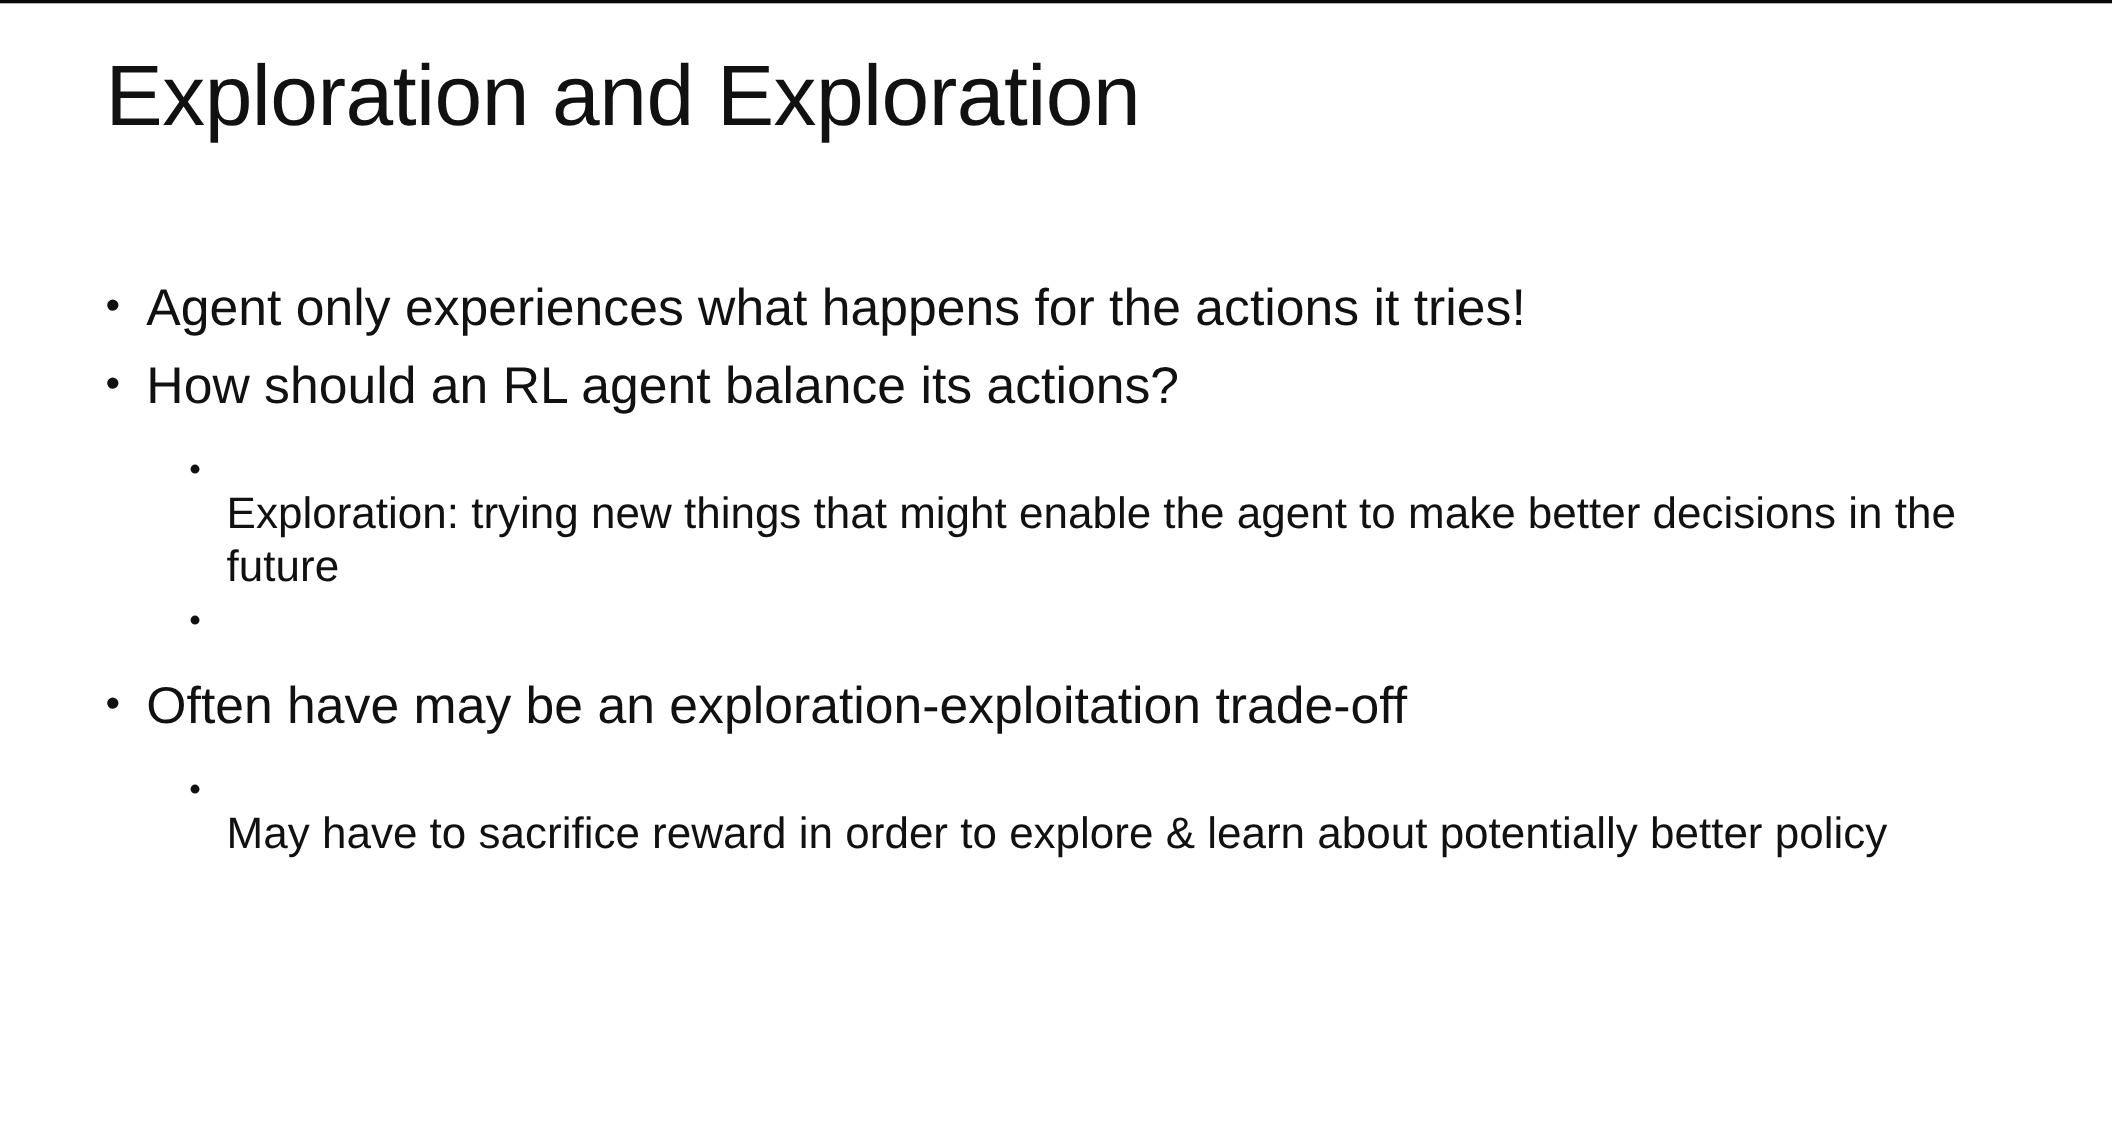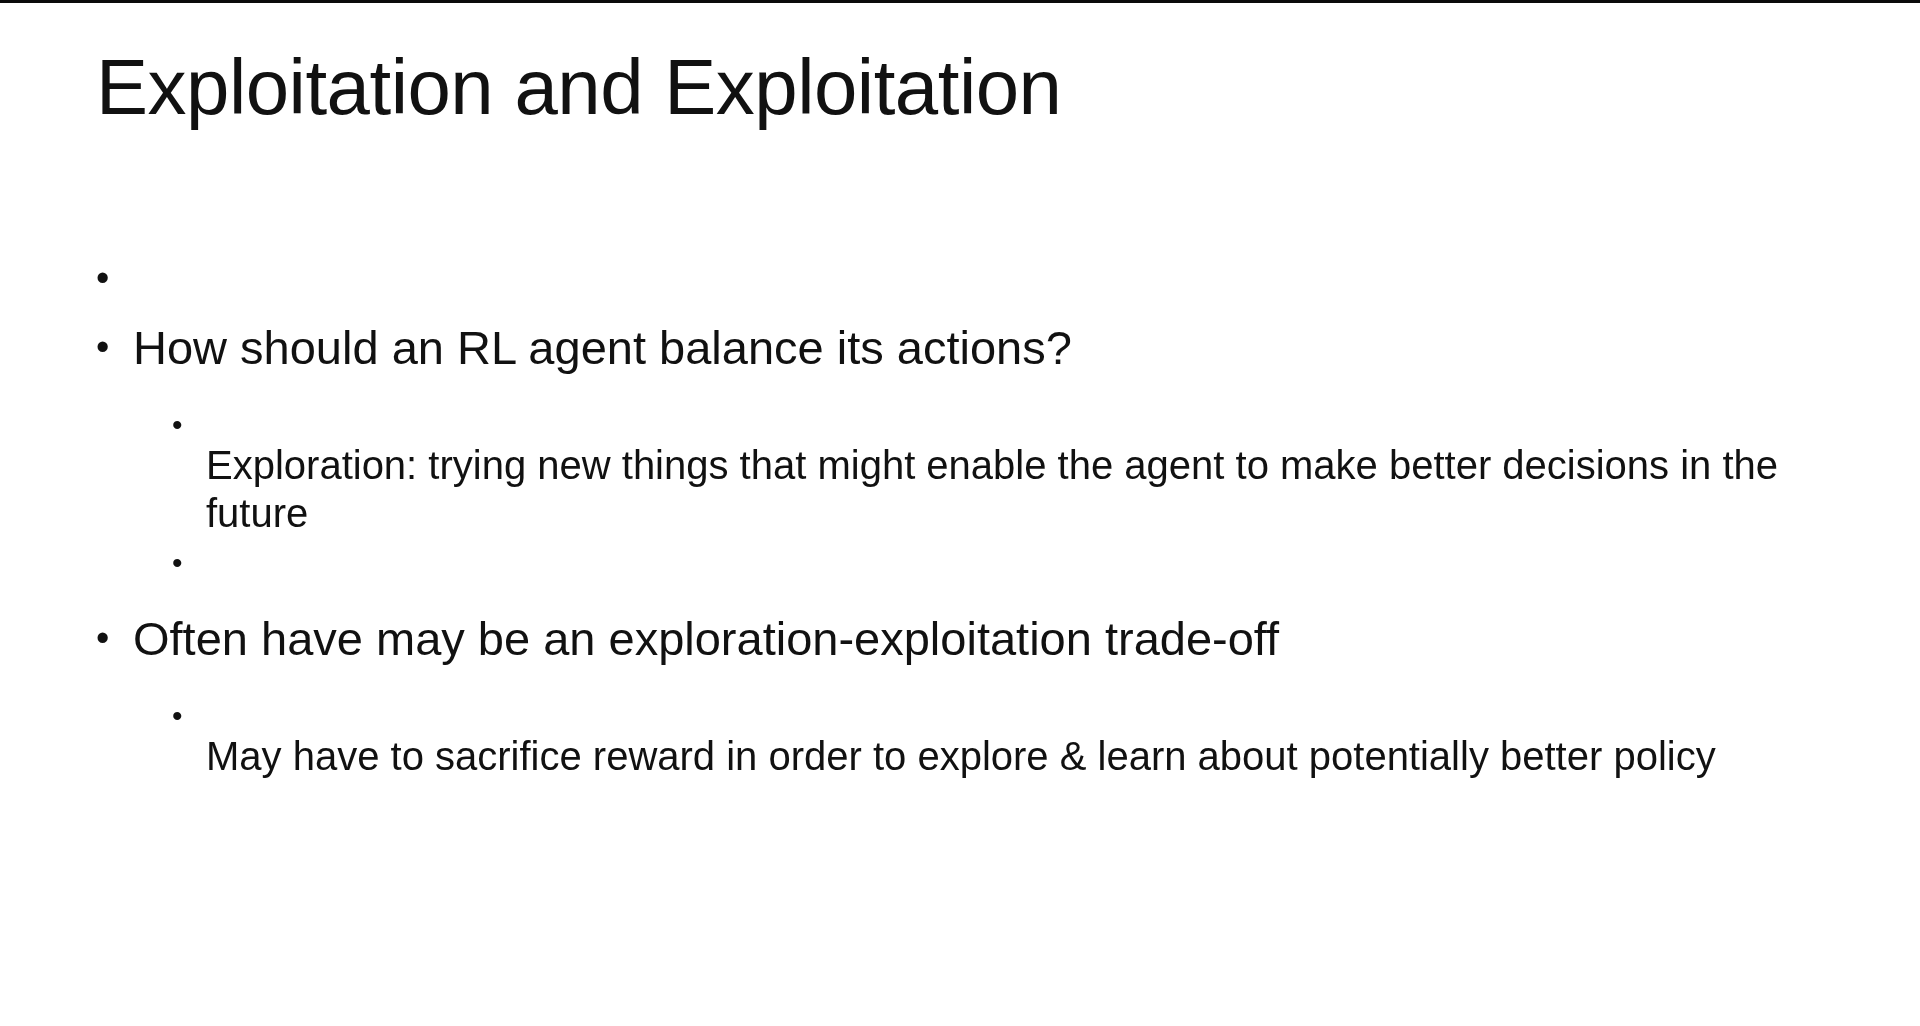--- a/index.html
+++ b/index.html
@@ -88,26 +88,27 @@
   }
 
   .spacer-sm { height: 10px; }
   .spacer-md { height: 22px; }
 </style>
 </head>
 <body>
 
 <div id="slide">
 
-  <div id="slide-title">Exploitation and Exploitation</div>
+  <div id="slide-title">Exploration and Exploration</div>
 
   <div id="body-list">
 
     <div class="bullet-row lvl1">
       <span class="marker">•</span>
+      <span class="bullet-text">Agent only experiences what happens for the actions it tries!</span>
     </div>
 
     <div class="bullet-row lvl1">
       <span class="marker">•</span>
       <span class="bullet-text">How should an RL agent balance its actions?</span>
     </div>
 
     <div class="spacer-sm"></div>
 
     <div class="bullet-row lvl2">

